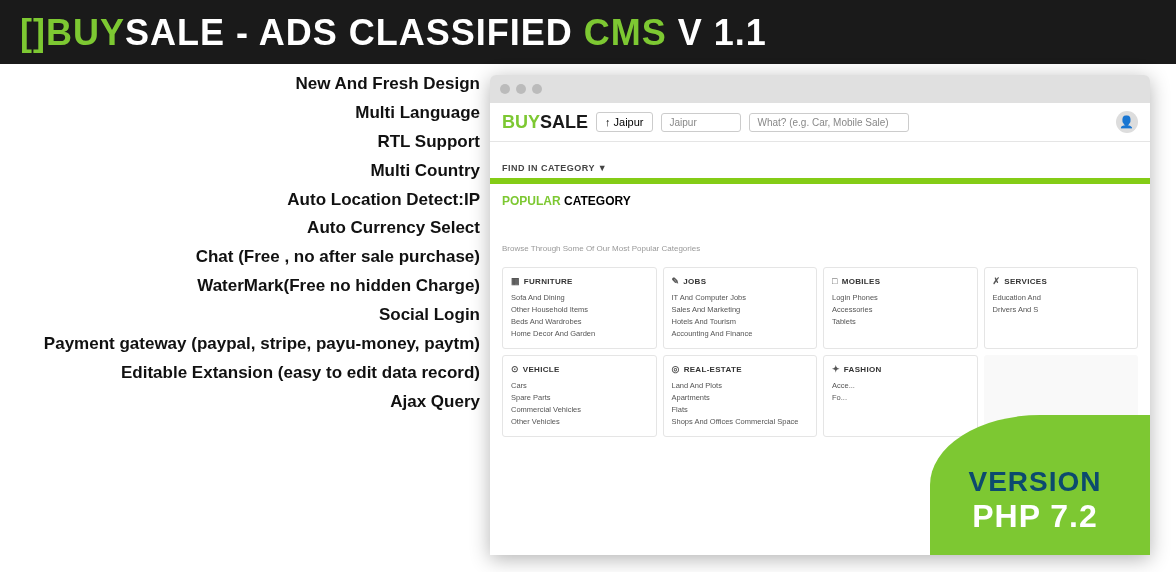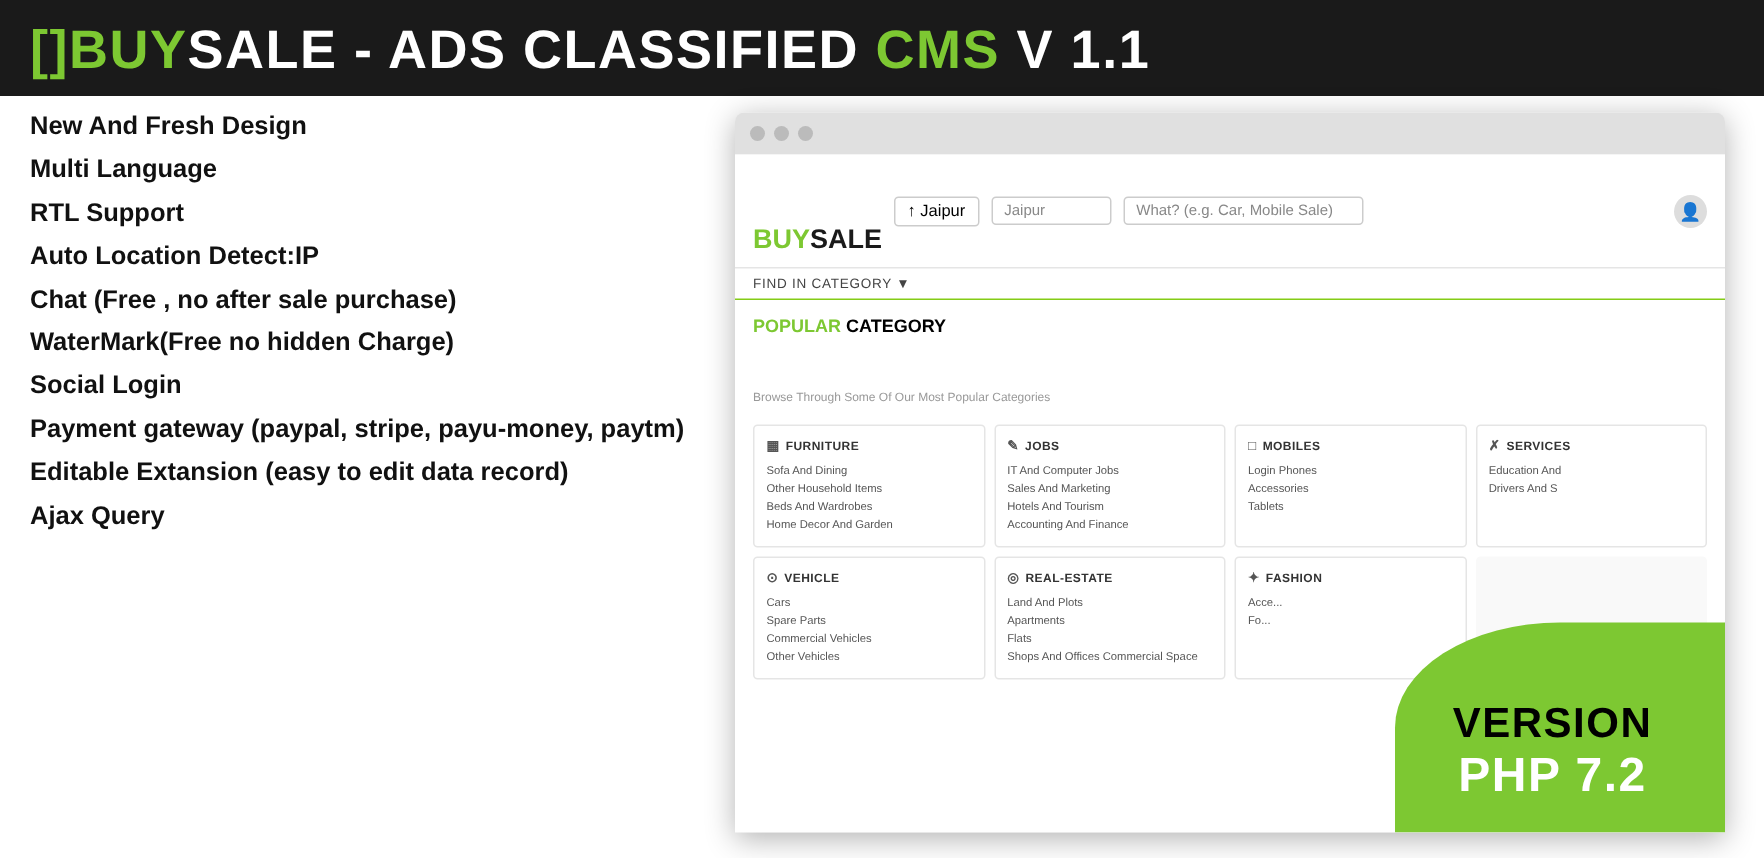--- a/index.html
+++ b/index.html
@@ -51,20 +51,21 @@
       position: absolute;
       top: 70px;
       left: 20px;
       width: 460px;
     }
     .feature-item {
       font-size: 17px;
       font-weight: 700;
       color: #111111;
       line-height: 1.7;
+      text-align: right;
     }
 
     
     .browser-mockup {
       position: absolute;
       top: 75px;
       left: 490px;
       width: 660px;
       height: 480px;
       background: #f5f5f5;
@@ -99,21 +100,20 @@
       display: flex;
       align-items: center;
       padding: 8px 12px;
       border-bottom: 1px solid #e5e5e5;
       gap: 8px;
     }
     .site-logo {
       font-size: 18px;
       font-weight: 900;
       color: #1a1a1a;
-      margin-top: 38px;
     }
     .site-logo .buy-green {
       color: #7dc832;
     }
     .location-btn {
       background: #fff;
       border: 1px solid #ccc;
       border-radius: 3px;
       padding: 3px 8px;
       font-size: 11px;
@@ -149,25 +149,26 @@
       align-items: center;
       justify-content: center;
       font-size: 12px;
       color: #888;
       margin-left: auto;
     }
 
     .find-category {
       padding: 5px 12px;
       font-size: 9px;
-      font-weight: 400;
+      font-weight: 700;
       color: #444;
       letter-spacing: 0.5px;
       text-transform: uppercase;
-      border-bottom: 1px solid #84cc16;
+      border-bottom: 6px solid #84cc16;
+      margin-top: 16px;
     }
 
     
     .popular-section {
       padding: 10px 12px 6px;
     }
     .popular-title {
       font-size: 12px;
       font-weight: 900;
       margin-bottom: 14px;
@@ -239,21 +240,21 @@
       display: flex;
       flex-direction: column;
       align-items: center;
       justify-content: center;
       padding-top: 30px;
       padding-right: 10px;
     }
     .version-text {
       font-size: 28px;
       font-weight: 900;
-      color: #000000;
+      color: #0c4a6e;
       letter-spacing: 1px;
     }
     .php-text {
       font-size: 32px;
       font-weight: 900;
       color: #ffffff;
       letter-spacing: 1px;
     }
   </style>
 </head>
@@ -262,21 +263,23 @@
 <div class="header">
   <div class="header-title">
     <span class="bracket">[</span><span class="bracket">]</span><span class="buy">BUY</span><span class="sale">SALE</span><span class="rest"> - ADS CLASSIFIED </span><span class="cms">CMS</span><span class="rest"> V 1.1</span>
   </div>
 </div>
 
 <div class="left-panel">
   <div class="feature-item">New And Fresh Design</div>
   <div class="feature-item">Multi Language</div>
   <div class="feature-item">RTL Support</div>
+  <div class="feature-item">Multi Country</div>
   <div class="feature-item">Auto Location Detect:IP</div>
+  <div class="feature-item">Auto Currency Select</div>
   <div class="feature-item">Chat (Free , no after sale purchase)</div>
   <div class="feature-item">WaterMark(Free no hidden Charge)</div>
   <div class="feature-item">Social Login</div>
   <div class="feature-item">Payment gateway (paypal, stripe, payu-money, paytm)</div>
   <div class="feature-item">Editable Extansion (easy to edit data record)</div>
   <div class="feature-item">Ajax Query</div>
 </div>
 
 <div class="browser-mockup">
   <div class="browser-bar">

